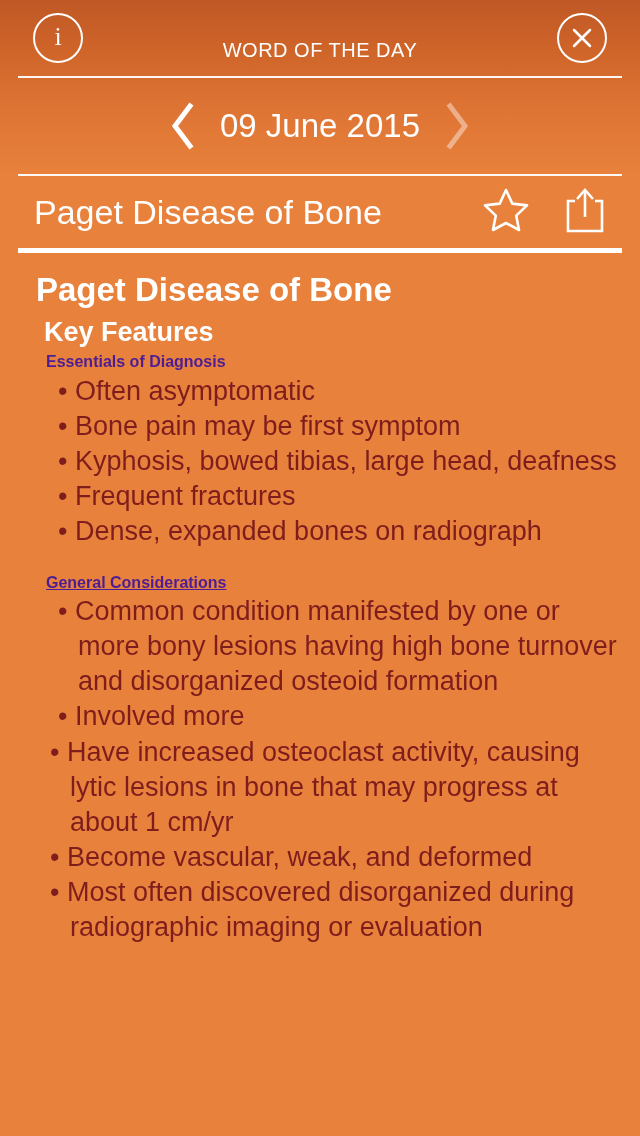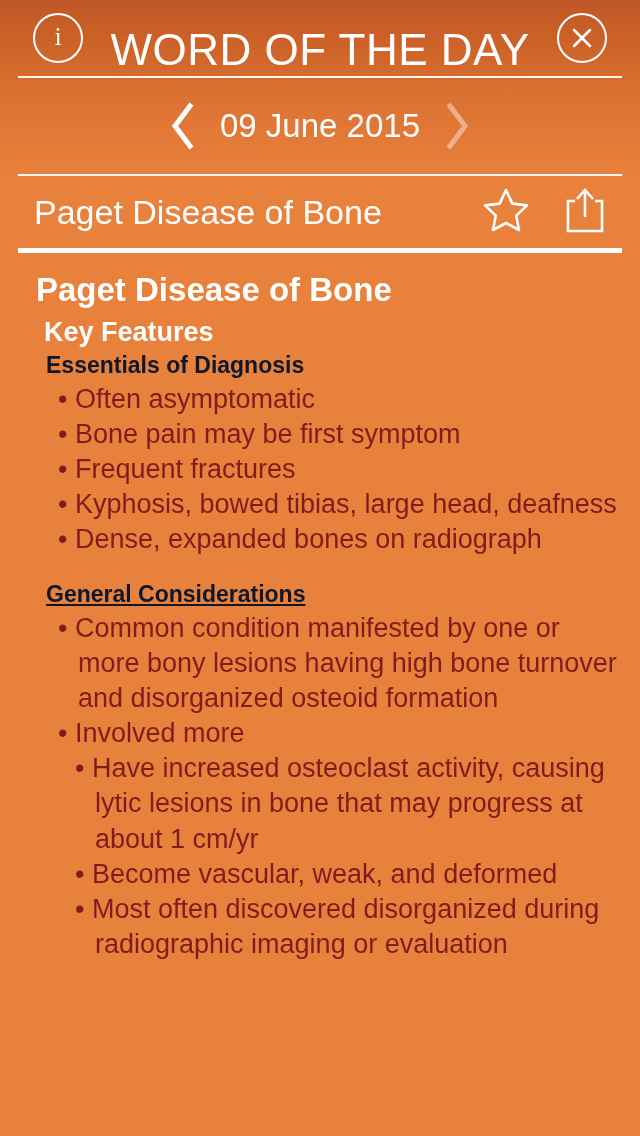--- a/index.html
+++ b/index.html
@@ -19,21 +19,21 @@
   }
   .topbar {
     position:relative;
     height:76px;
     display:flex;
     align-items:center;
     justify-content:center;
   }
   .title-main {
     color:#ffffff;
-    font-size:44px;
+    font-size:20px;
     font-weight:400;
     letter-spacing:0.5px;
     white-space:nowrap;
     margin-top:24px;
   }
   .circle-btn {
     position:absolute;
     top:13px;
     width:50px; height:50px;
     border:2.5px solid #ffffff;
@@ -117,38 +117,38 @@
     line-height:1.18;
   }
   .h2 {
     color:#ffffff;
     font-size:27px;
     font-weight:bold;
     margin:6px 0 4px 30px;
     line-height:1.2;
   }
   .h3 {
-    color:#0f172a;
-    font-size:23px;
+    color:#4c1d95;
+    font-size:16px;
     font-weight:bold;
     margin:4px 0 2px 32px;
     line-height:1.2;
   }
   .h3.spaced { margin-top:24px;text-decoration:underline; }
   .bullet {
     color:#7f1d1d;
     font-size:27px;
     font-weight:400;
     line-height:1.30;
     margin:0 0 0 44px;
     text-indent:-20px;
     padding-left:20px;
   }
   .bullet.nested {
-    margin-left:61px;
+    margin-left:36px;
   }
 </style>
 </head>
 <body>
 
 <div id="app">
 
   <div class="header">
 
     <div class="topbar">
@@ -205,22 +205,22 @@
   <div class="divider-thick"></div>
 
   <div class="content">
     <div class="h1">Paget Disease of Bone</div>
     <div class="h2">Key Features</div>
 
     <div>
       <div class="h3">Essentials of Diagnosis</div>
       <div class="bullet">• Often asymptomatic</div>
       <div class="bullet">• Bone pain may be first symptom</div>
+      <div class="bullet">• Kyphosis, bowed tibias, large head, deafness</div>
       <div class="bullet">• Frequent fractures</div>
-      <div class="bullet">• Kyphosis, bowed tibias, large head, deafness</div>
       <div class="bullet">• Dense, expanded bones on radiograph</div>
     </div>
 
     <div>
       <div class="h3 spaced">General Considerations</div>
       <div class="bullet">• Common condition manifested by one or more bony lesions having high bone turnover and disorganized osteoid formation</div>
       <div class="bullet">• Involved more</div>
       <div class="bullet nested">• Have increased osteoclast activity, causing lytic lesions in bone that may progress at about 1 cm/yr</div>
       <div class="bullet nested">• Become vascular, weak, and deformed</div>
       <div class="bullet nested">• Most often discovered disorganized during radiographic imaging or evaluation</div>

